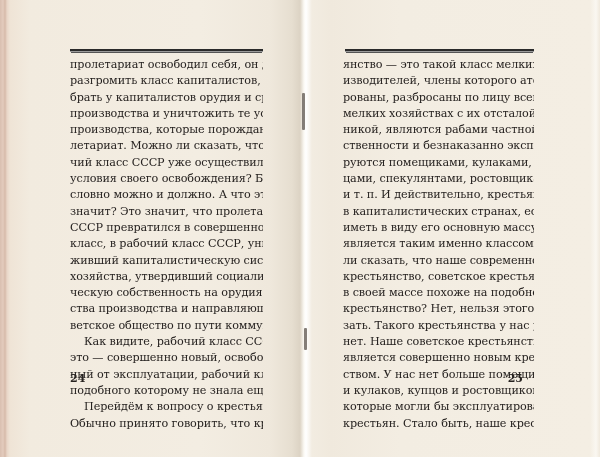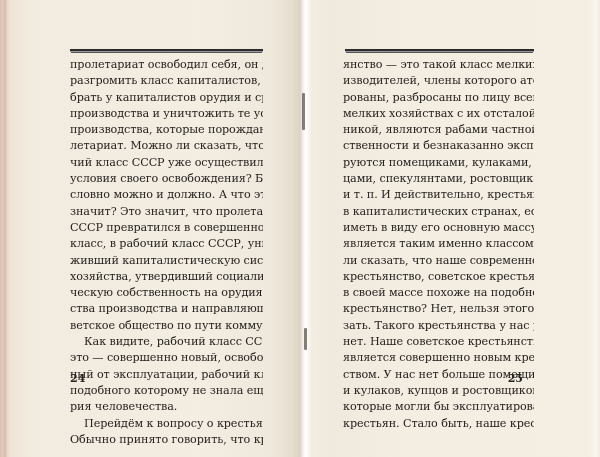--- a/index.html
+++ b/index.html
@@ -75,21 +75,20 @@
       <span class="line">класс, в рабочий класс СССР, уничто-</span>
       <span class="line">живший капиталистическую систему</span>
       <span class="line">хозяйства, утвердивший социалисти-</span>
       <span class="line">ческую собственность на орудия и сред-</span>
       <span class="line">ства производства и направляющий со-</span>
       <span class="line last">ветское общество по пути коммунизма.</span>
       <span class="line indent">Как видите, рабочий класс СССР</span>
       <span class="line">это — совершенно новый, освобождён-</span>
       <span class="line">ный от эксплуатации, рабочий класс,</span>
       <span class="line">подобного которому не знала ещё исто-</span>
-      <span class="line last">рия человечества.</span>
       <span class="line indent">Перейдём к вопросу о крестьянстве.</span>
       <span class="line">Обычно принято говорить, что кресть-</span>
     </div>
     <div class="folio">24</div>
   </div>
 
   <div class="page right">
     <div class="rule"></div>
     <div class="text">
       <span class="line">янство — это такой класс мелких про-</span>

